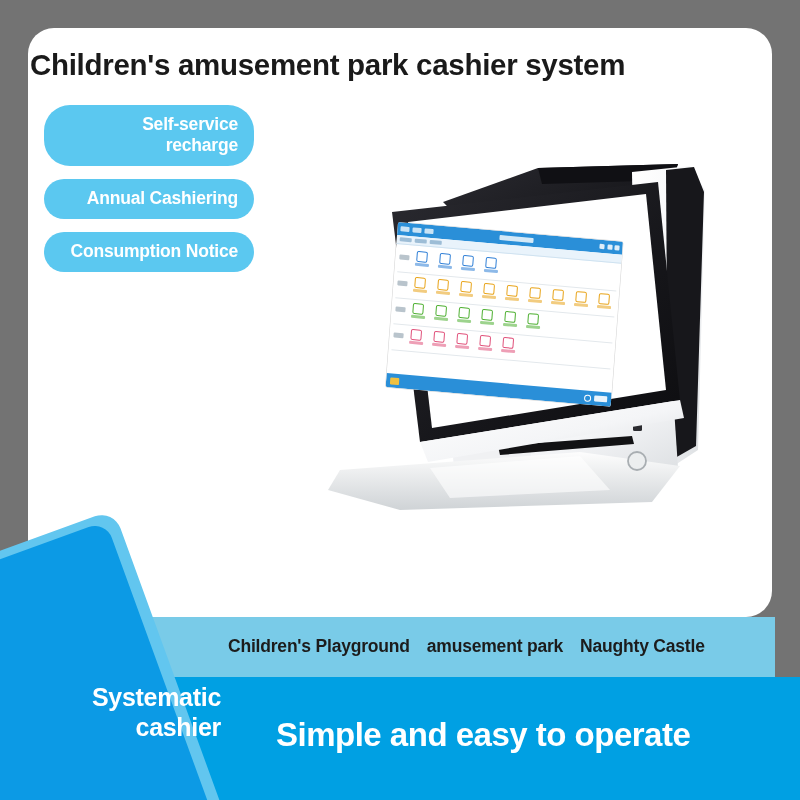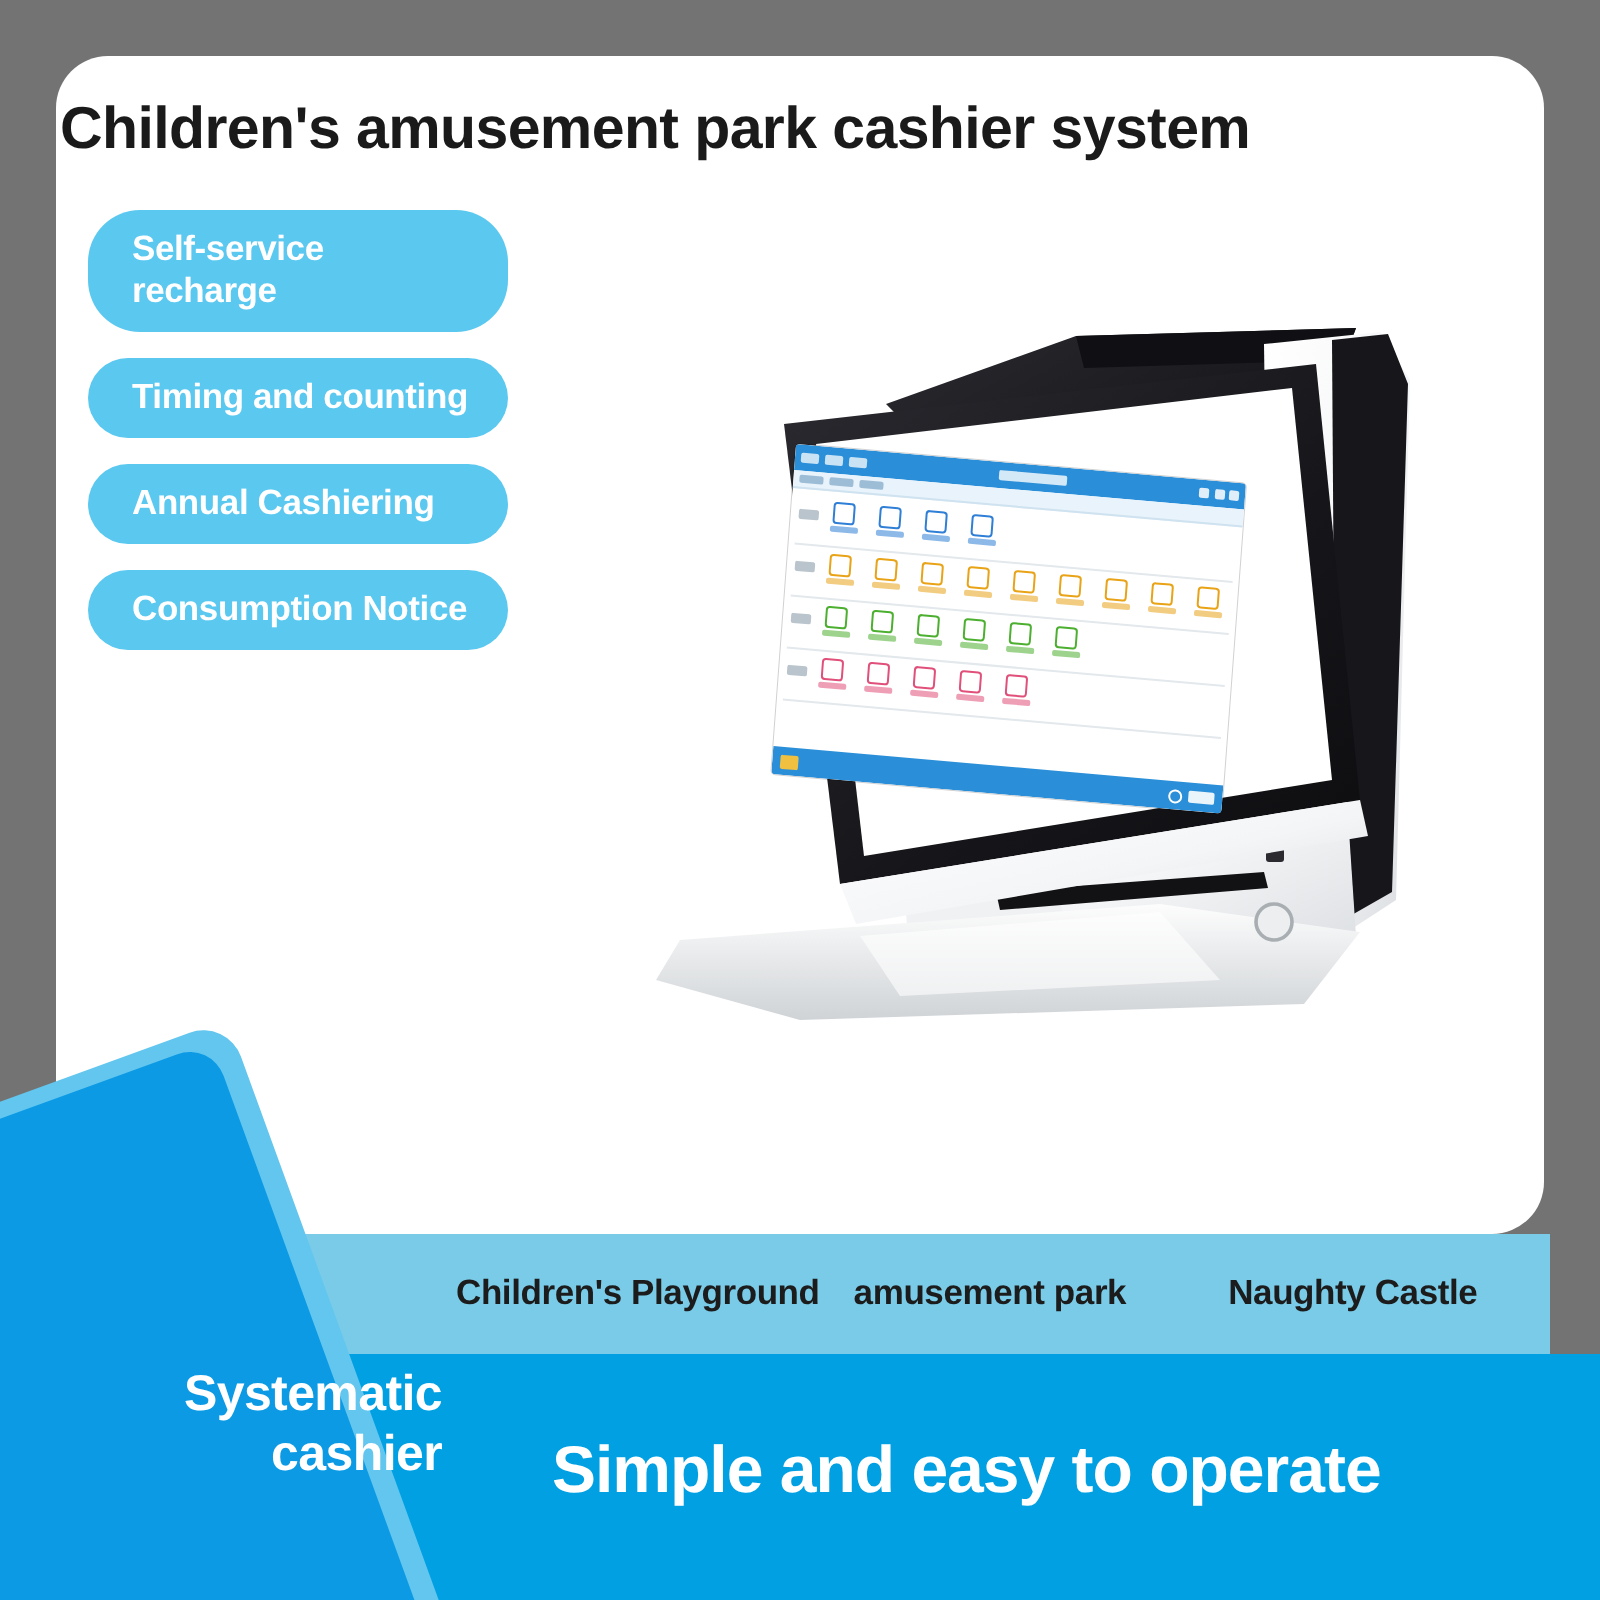--- a/index.html
+++ b/index.html
@@ -48,20 +48,21 @@
   .pill {
     background:#5bc8f0;
     color:#ffffff;
     border-radius:26px;
     padding:9px 16px 10px 22px;
     margin-bottom:13px;
     font-size:17.5px;
     font-weight:bold;
     line-height:1.2;
     letter-spacing:-0.2px;
+    text-align:right;
   }
 
   
   .device {
     position:absolute;
     left:280px; top:150px;
     width:450px; height:380px;
   }
   .device svg { width:100%; height:100%; display:block; }
 
@@ -140,21 +141,21 @@
   .sub-strip-text {
     position:absolute;
     left:228px; top:636px;
     font-size:17.5px;
     font-weight:bold;
     color:#1c1c1c;
     white-space:nowrap;
     letter-spacing:-0.2px;
   }
   .sub-strip-text span { margin-right:17px; }
-  .sub-strip-text span:last-child { margin-right:0;margin-left:34px; }
+  .sub-strip-text span:last-child { margin-right:0; }
 
   
   .bottom-banner {
     position:absolute;
     left:0; top:677px;
     width:800px; height:123px;
     background:#00a0e3;
   }
 
   
@@ -201,21 +202,20 @@
 <body>
 
 <div id="poster">
 
   <div class="white-card"></div>
 
   <div class="title">Children's amusement park cashier system</div>
 
   <div class="pill-stack">
     <div class="pill">Self-service recharge</div>
-    <div class="pill">Timing and counting</div>
     <div class="pill">Annual Cashiering</div>
     <div class="pill">Consumption Notice</div>
   </div>
 
   <div class="device">
     <svg viewBox="0 0 450 380" xmlns="http://www.w3.org/2000/svg">
       <defs>
         <linearGradient id="bodyG" x1="0" y1="0" x2="1" y2="1">
           <stop offset="0%" stop-color="#ffffff"></stop>
           <stop offset="55%" stop-color="#f4f5f7"></stop>

